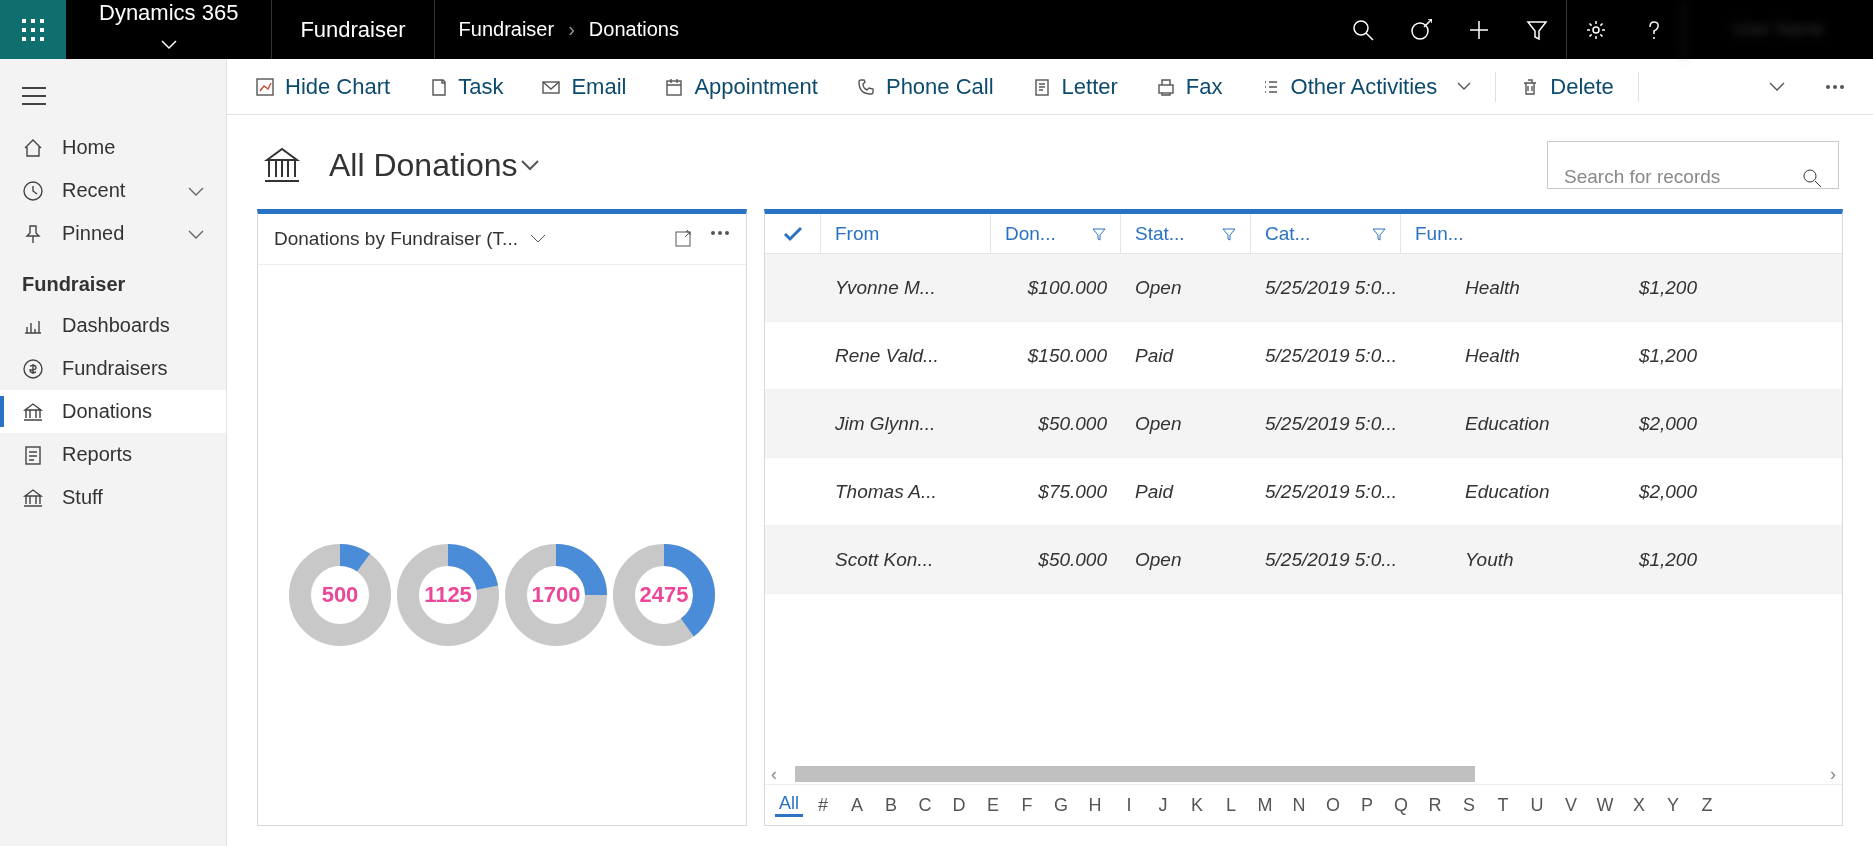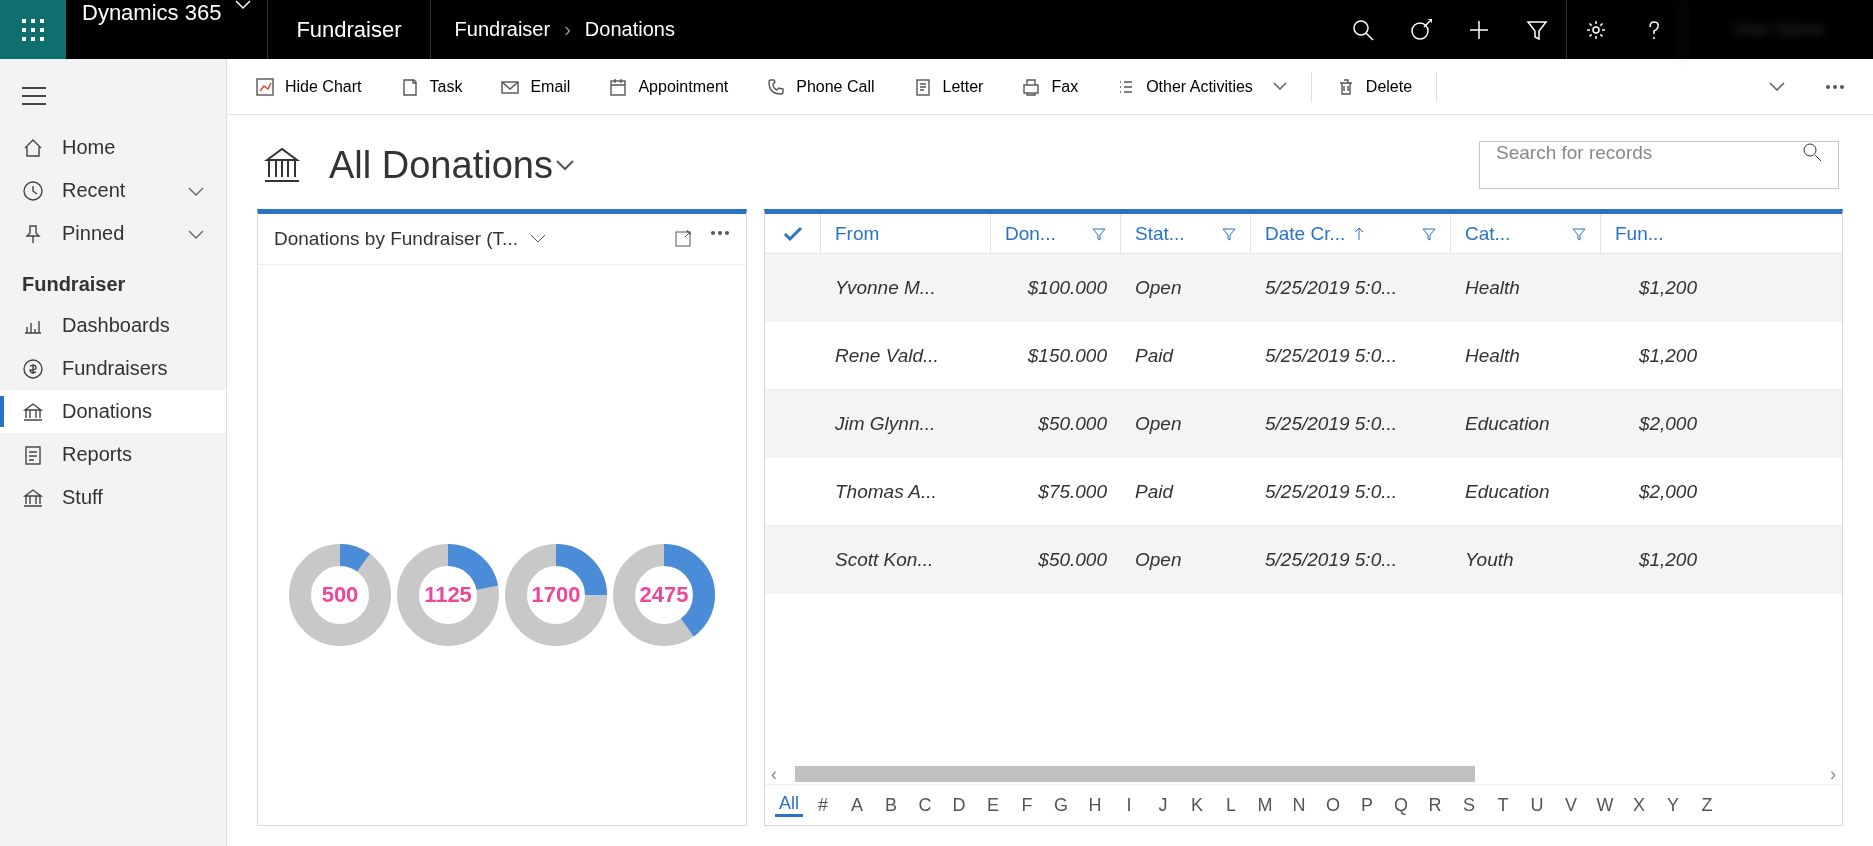--- a/index.html
+++ b/index.html
@@ -2,21 +2,21 @@
 <html><head>
 <meta charset="utf-8">
 <style>
   * { box-sizing: border-box; margin: 0; padding: 0; font-family: "Segoe UI", Arial, sans-serif; }
   body { width: 1873px; height: 846px; overflow: hidden; background: #fff; color: #333; font-size: 18px; }
 
   
   .topbar { height: 59px; background: #000; color: #fff; display: flex; align-items: stretch; }
   .topbar .waffle { width: 66px; background: #0f6f6f; display: flex; align-items: center; justify-content: center; }
   .topbar .waffle svg { fill: #fff; }
-  .topbar .brand { padding: 0 16px; display: flex; gap: 14px; font-size: 22px; border-right: 1px solid #333; }
+  .topbar .brand { padding: 0 33px; display: flex; align-items: center; gap: 14px; font-size: 22px; border-right: 1px solid #333; flex-direction: column; }
   .topbar .app  { padding: 0 28px; display: flex; align-items: center; font-size: 22px; border-right: 1px solid #333; }
   .topbar .crumb { padding: 0 24px; display: flex; align-items: center; gap: 14px; font-size: 20px; }
   .topbar .crumb .sep { color: #999; }
   .topbar .spacer { flex: 1; }
   .topbar .iconbtn { width: 58px; display: flex; align-items: center; justify-content: center; border-left: 0; }
   .topbar .divider { width: 1px; background: #333; }
   .topbar .user { width: 190px; display: flex; align-items: center; justify-content: center; color: #333; font-size: 18px; border-left: 1px solid #333; filter: blur(4px);}
   .topbar svg { stroke: #fff; fill: none; stroke-width: 1.5; }
 
   
@@ -31,29 +31,29 @@
   .sidebar .navitem svg { stroke:#444; fill:none; stroke-width:1.4; }
   .sidebar .group-label { padding: 18px 22px 8px; font-size: 20px; font-weight: 600; color: #333; }
   .sidebar .navitem.active { background: #fff; }
   .sidebar .navitem.active::before { content: ""; position: absolute; left: 0; top: 6px; bottom: 6px; width: 4px; background: #2a72c4; }
 
   
   .main { flex: 1; display: flex; flex-direction: column; overflow: hidden; }
 
   
   .cmdbar { height: 56px; border-bottom: 1px solid #e0e0e0; display:flex; align-items:center; padding: 0 10px; gap: 2px; }
-  .cmdbar .cmd { display:flex; align-items:center; gap:10px; padding: 8px 18px; font-size:16px; color:#000000; cursor:pointer; }
+  .cmdbar .cmd { display:flex; align-items:center; gap:10px; padding: 8px 18px; font-size:22px; color:#0c4a6e; cursor:pointer; }
   .cmdbar .cmd svg { stroke:#555; fill:none; stroke-width:1.4; }
   .cmdbar .sep2 { width:1px; height:30px; background:#e0e0e0; margin:0 4px; }
   .cmdbar .overflow { margin-left:auto; display:flex; align-items:center; gap:4px; }
 
   
   .pagehdr { display:flex; align-items:center; padding: 26px 34px 20px; gap: 26px; }
-  .pagehdr h1 { font-size: 38px; font-weight: 400; display:flex; align-items:center; gap:2px; }
-  .pagehdr .search { margin-left:auto; border:1px solid #c8c8c8; height:48px; width:360px; display:flex; align-items:flex-start; padding:0 16px; font-size:19px; color:#888; }
+  .pagehdr h1 { font-size: 32px; font-weight: 400; display:flex; align-items:center; gap:2px; }
+  .pagehdr .search { margin-left:auto; border:1px solid #c8c8c8; height:48px; width:292px; display:flex; align-items:flex-end; padding:0 16px; font-size:19px; color:#888; }
   .pagehdr .search svg { margin-left:auto; stroke:#333; fill:none; }
 
   
   .content { flex:1; display:flex; gap:17px; padding: 0 30px 20px 30px; overflow:hidden; }
 
   
   .chartpanel { width:490px; border:1px solid #d9d9d9; border-top:5px solid #2a72c4; background:#fff; display:flex; flex-direction:column; }
   .chartpanel .hdr { display:flex; align-items:center; padding:14px 16px; border-bottom:1px solid #eee; gap:12px; font-size:19px; }
   .chartpanel .hdr .tools { margin-left:auto; display:flex; gap:18px; }
   .chartpanel .hdr svg { stroke:#555; fill:none; }
@@ -385,29 +385,20 @@
               <span>From</span>
             </div>
           <div class="col w-don">
               <span>Don...</span>
               <svg class="filt" width="14" height="14">
                 <path d="M1 2 H13 L8 8 V13 L6 12 V8 Z"></path>
               </svg>
             </div>
           <div class="col w-stat">
               <span>Stat...</span>
-              <svg class="filt" width="14" height="14">
-                <path d="M1 2 H13 L8 8 V13 L6 12 V8 Z"></path>
-              </svg>
-            </div>
-          <div class="col w-date">
-              <span>Date Cr...</span>
-              <svg width="12" height="14">
-                <path d="M6 13 V1 M2 5 L6 1 L10 5"></path>
-              </svg>
               <svg class="filt" width="14" height="14">
                 <path d="M1 2 H13 L8 8 V13 L6 12 V8 Z"></path>
               </svg>
             </div>
           <div class="col w-cat">
               <span>Cat...</span>
               <svg class="filt" width="14" height="14">
                 <path d="M1 2 H13 L8 8 V13 L6 12 V8 Z"></path>
               </svg>
             </div>

